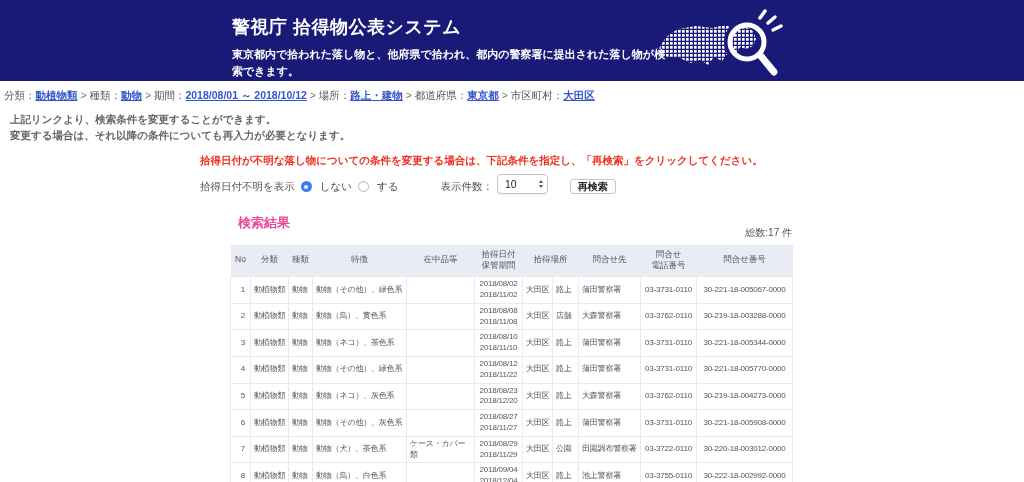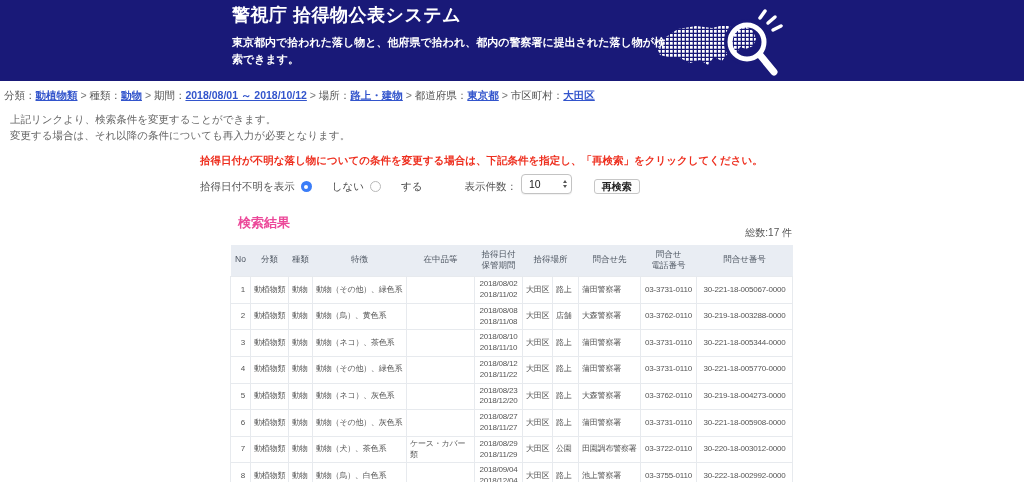--- a/index.html
+++ b/index.html
@@ -5,36 +5,36 @@
   html,body{margin:0;padding:0;}
   body{
     width:1024px;height:482px;overflow:hidden;background:#fff;
     font-family:"Liberation Sans","DejaVu Sans",sans-serif;color:#555;
     -webkit-font-smoothing:antialiased;
   }
   
   .app-header{
     position:relative;height:81px;background:#191978;color:#fff;
   }
-  .header-inner{padding:3px 0 0 232px;border-radius:19px;}
+  .header-inner{padding:15px 0 0 232px;border-radius:19px;}
   .app-title{margin:0;font-size:18px;font-weight:bold;letter-spacing:.5px;}
   .app-subtitle{margin:7px 0 0 0;font-size:11px;font-weight:bold;line-height:1.55;width:434px;}
   .logo{position:absolute;left:650px;top:8px;}
   
   .breadcrumb{padding:8px 4px 3px 4px;font-size:10.5px;color:#555;white-space:nowrap;}
   .bc-label{color:#555;}
   .bc-link{color:#3355cc;font-weight:bold;text-decoration:underline;cursor:pointer;}
   .bc-sep{color:#777;}
   
-  .instructions{margin:6px 0 0 10px;font-size:10.5px;color:#666;line-height:1.5;}
+  .instructions{margin:6px 0 0 10px;font-size:10.5px;color:#666;line-height:1.5;font-weight:bold;}
   .instructions p{margin:0;}
   
   .notice{margin:10px 0 0 200px;font-size:10.5px;font-weight:bold;color:#ee2f1f;}
   .filter-row{margin:6px 0 0 200px;display:flex;align-items:flex-end;font-size:10.5px;color:#555;}
-  .radio-opt{display:inline-flex;align-items:center;gap:20px;margin-left:6px;cursor:pointer;color:#444;}
+  .radio-opt{display:inline-flex;align-items:center;gap:8px;margin-left:6px;cursor:pointer;color:#444;}
   .radio{width:11px;height:11px;border-radius:50%;box-sizing:border-box;display:inline-flex;align-items:center;justify-content:center;}
   .radio.checked{background:#3b7df8;}
   .radio.checked .dot{width:4px;height:4px;border-radius:50%;background:#fff;}
   .radio.unchecked{background:#fff;border:1px solid #b9b9b9;}
   .per-page-label{margin-left:42px;}
   .select{
     display:inline-flex;align-items:center;gap:22px;margin-left:4px;
     border:1px solid #c3c3c3;border-radius:4px;background:#fff;
     padding:1px 4px 1px 7px;height:16px;font-size:10.5px;color:#222;cursor:pointer;
     box-shadow:0 1px 1px rgba(0,0,0,.06);

